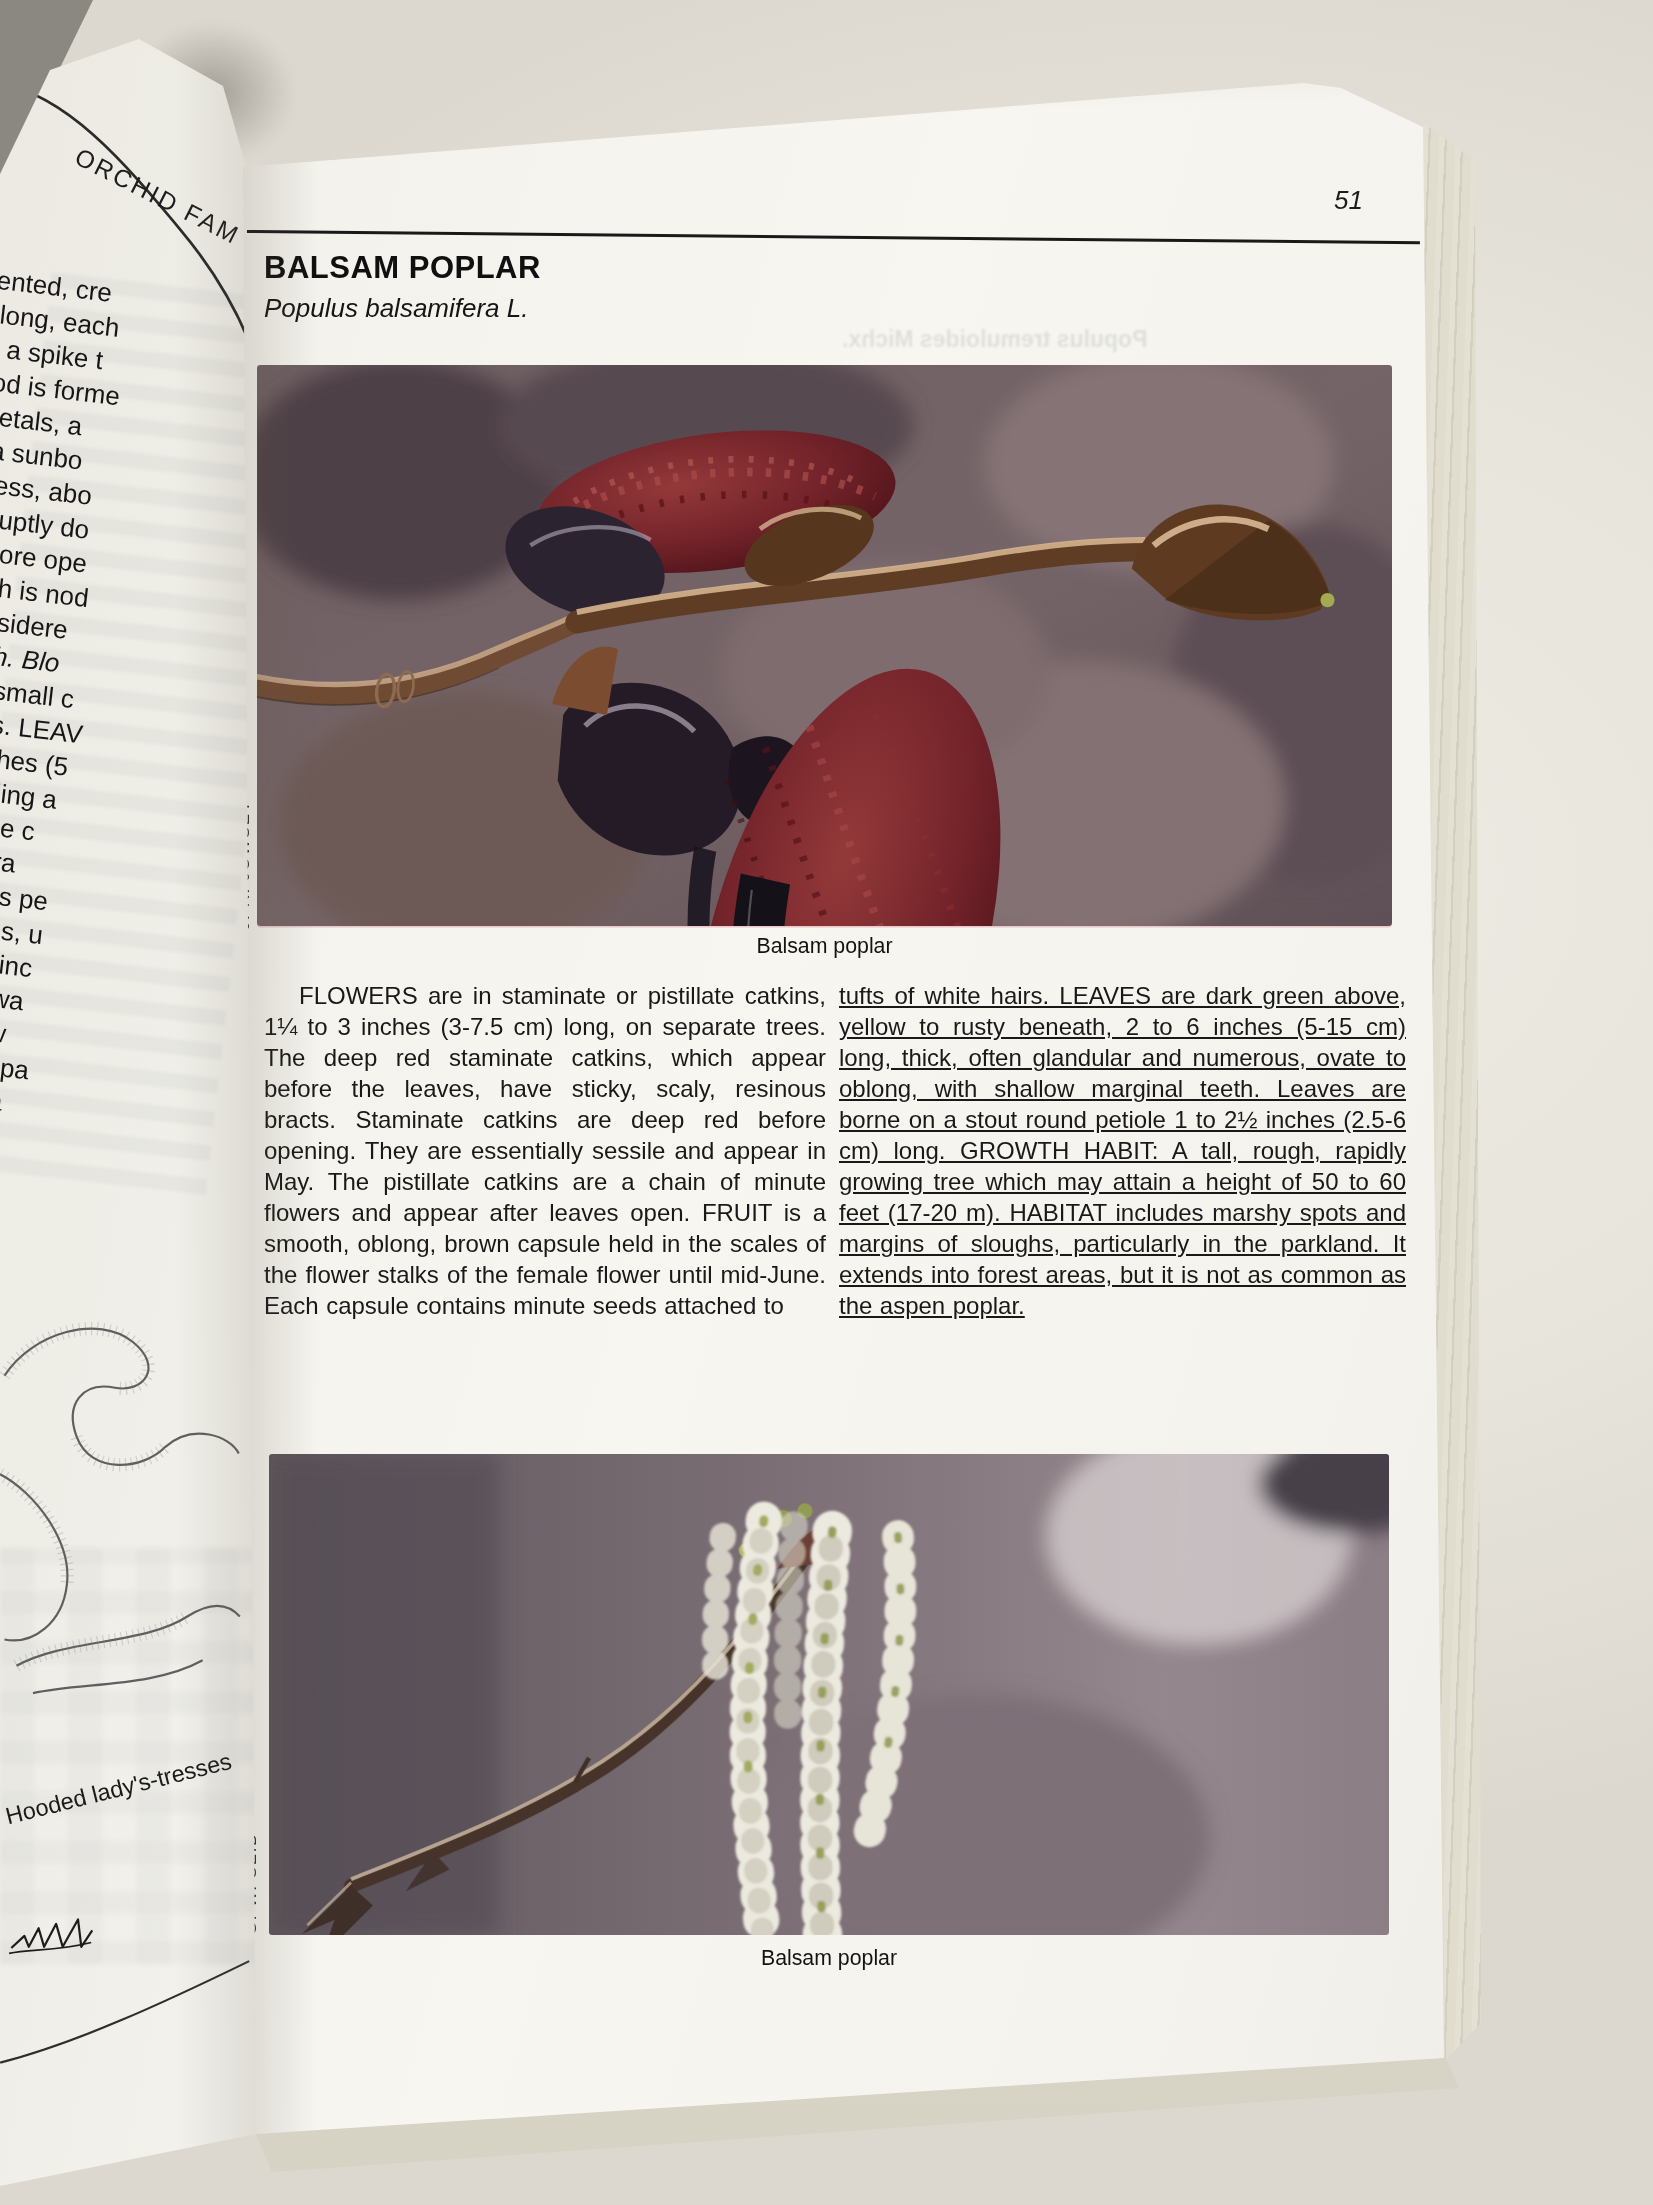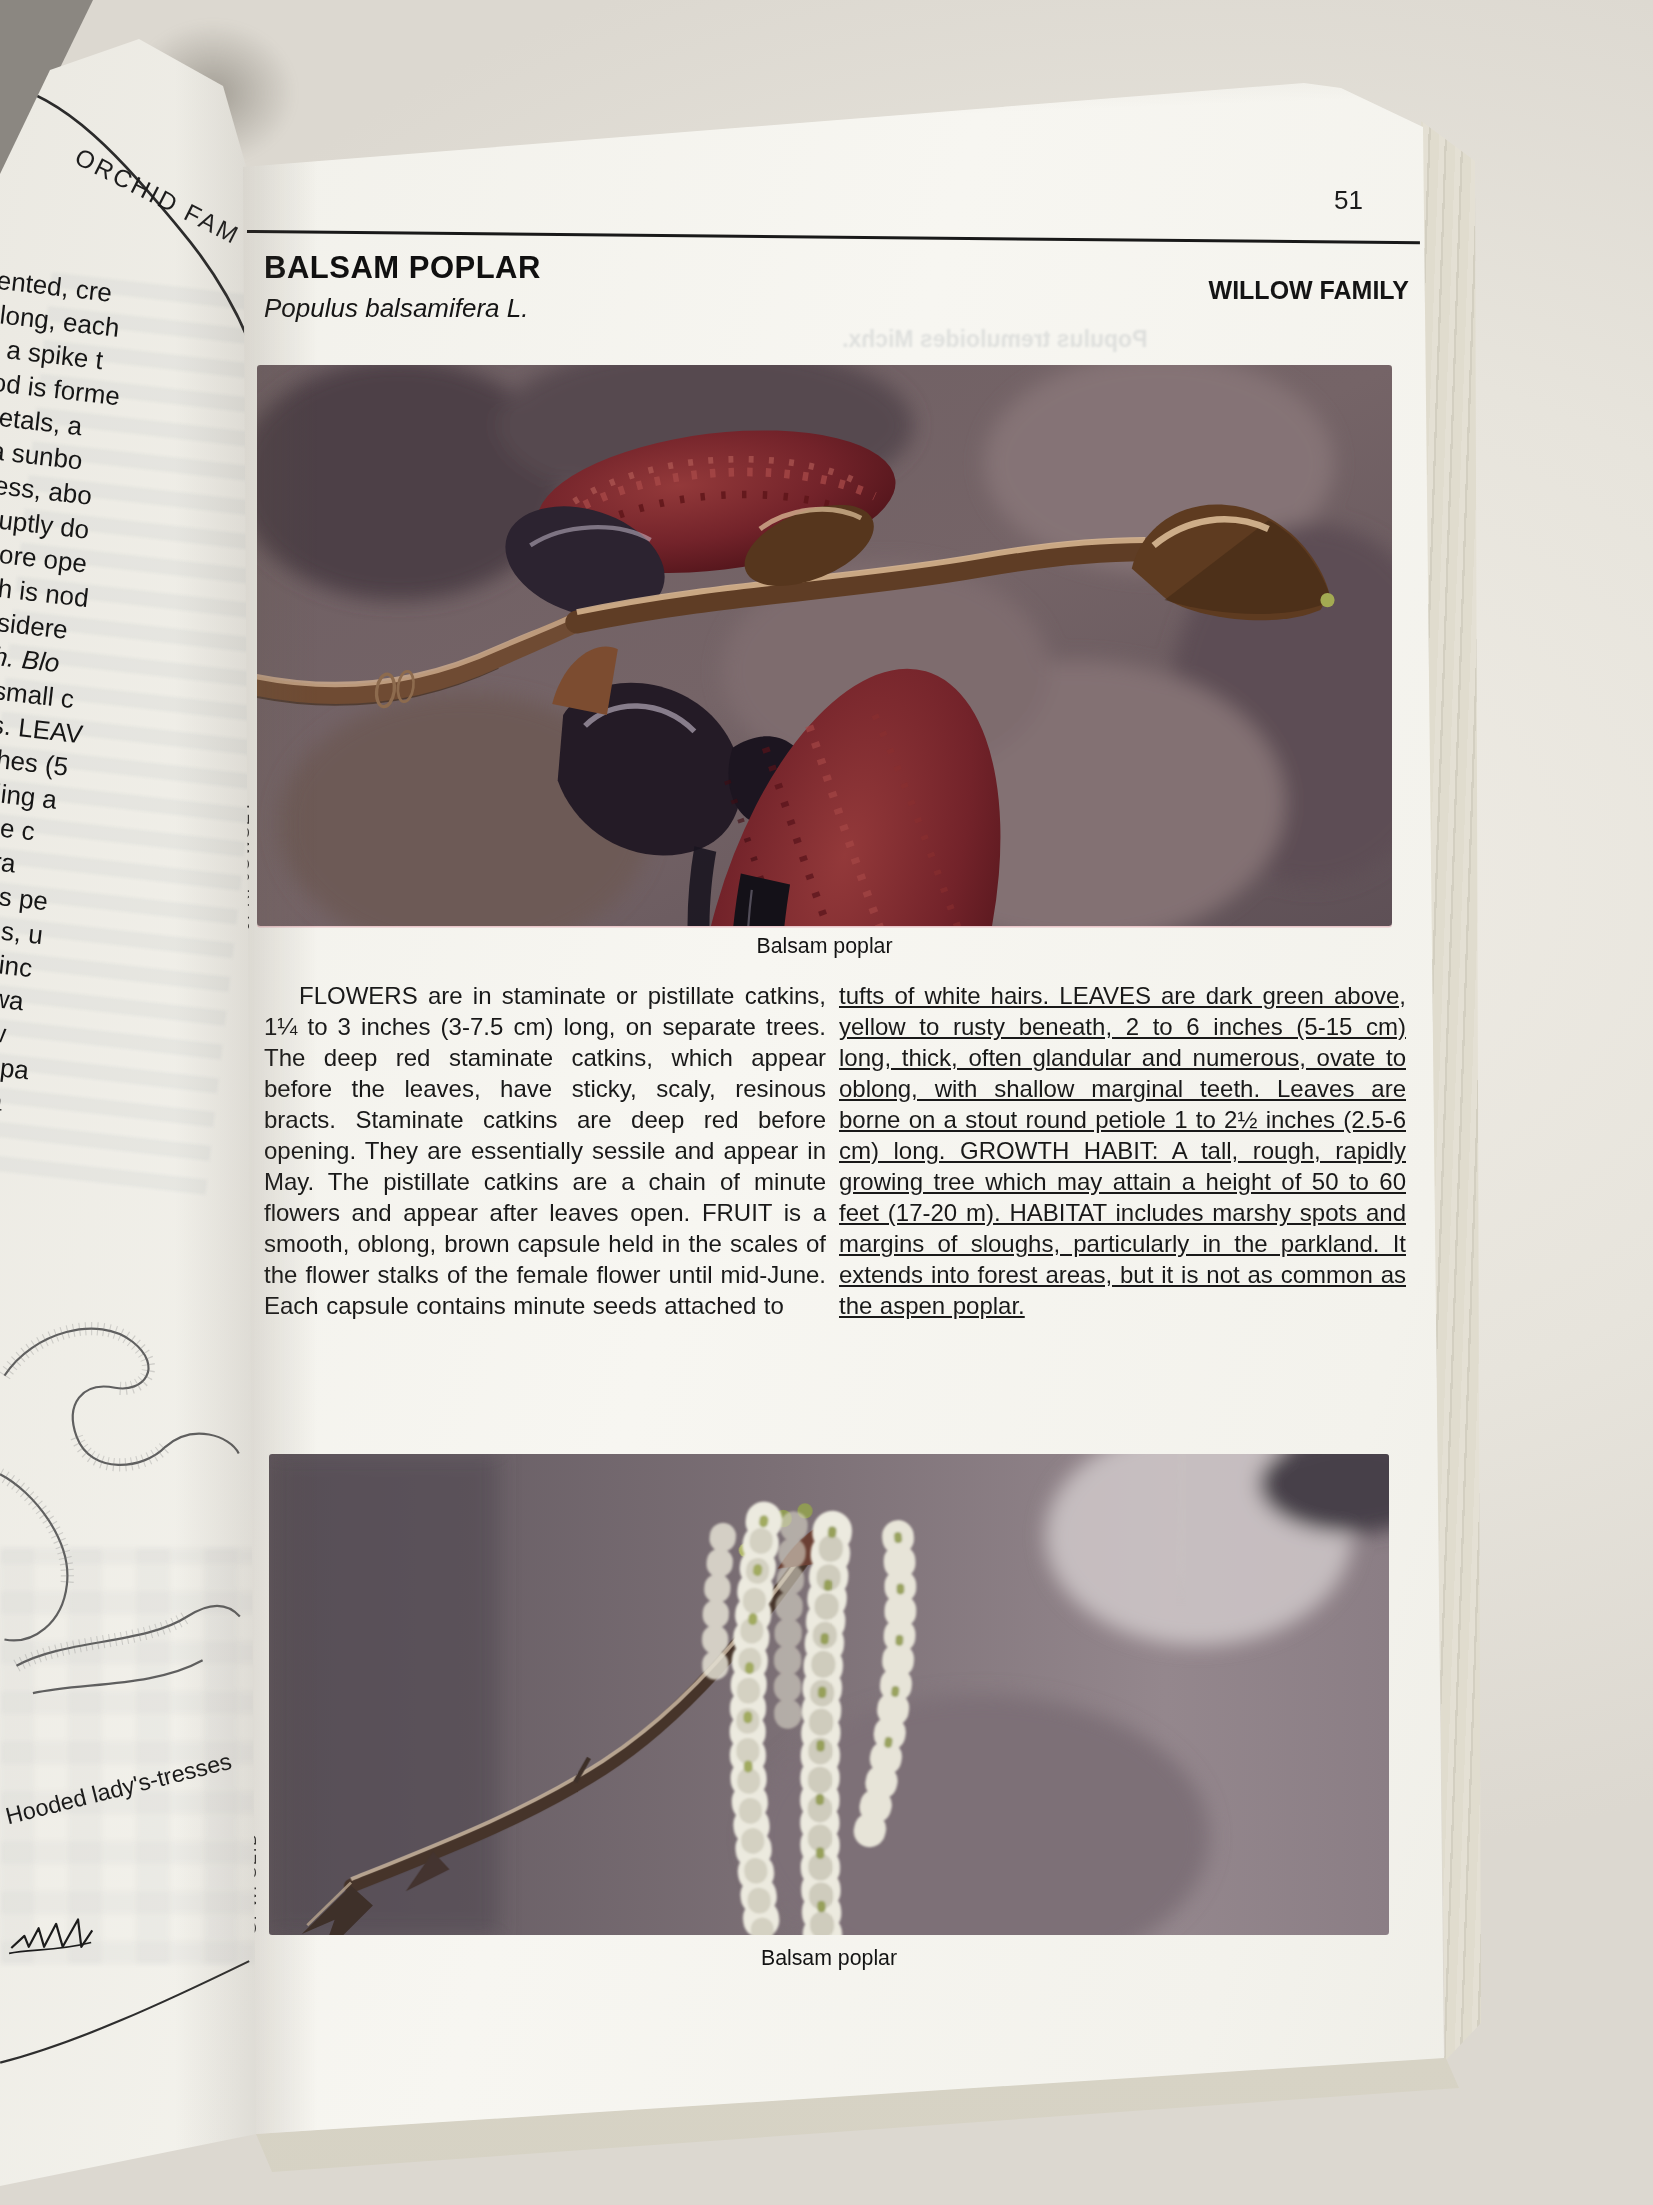--- a/index.html
+++ b/index.html
@@ -48,21 +48,21 @@
   .right-page{position:absolute;inset:0;
         clip-path:polygon(243px 167px,1304px 83px,1341px 88px,1423px 127px,1444px 2058px,256px 2134px);
         background:linear-gradient(105deg,#e8e7e1 0%,#f2f1eb 12%,#f7f6f1 45%,#f3f2ec 78%,#ecebe4 100%);
         filter:drop-shadow(5.5px 8.8px 12px rgba(80,72,60,.28));}
   .gutter-shade{position:absolute;left:241px;top:159px;width:77px;height:1980px;
         background:linear-gradient(to right,rgba(100,88,74,.18),rgba(100,88,74,0));}
   .top-edge-shade{position:absolute;left:243px;top:82px;width:1192px;height:60px;
         transform:rotate(-2.2deg);transform-origin:0 0;
         background:linear-gradient(to bottom,rgba(120,110,95,.12),rgba(120,110,95,0));}
   .page-number{position:absolute;left:1247px;top:185px;width:116px;text-align:right;
-        font-size:26px;color:#1c1c1c;}
+        font-size:26px;color:#1c1c1c;font-style:italic;}
   .header-rule{position:absolute;left:247px;top:230px;width:1173px;height:2.7px;background:#191919;
         transform:rotate(0.55deg);transform-origin:0 0;}
   .title{position:absolute;left:264px;top:250px;font-size:31px;font-weight:bold;
         letter-spacing:0.5px;color:#101010;}
   .species{position:absolute;left:264px;top:293px;font-size:26px;font-style:italic;color:#151515;}
   .family{position:absolute;left:820px;top:276px;width:589px;text-align:right;
         font-size:25px;font-weight:bold;color:#141414;}
   .showthrough{position:absolute;left:842px;top:326px;width:563px;text-align:right;
         font-size:23px;font-weight:bold;color:#6a7680;opacity:.17;
         transform:scaleX(-1);filter:blur(0.8px);}
@@ -158,21 +158,20 @@
 
     <div class="lp-shade"></div>
   </div>
 
   <div class="right-page">
     <div class="top-edge-shade"></div>
     <div class="page-number">51</div>
     <div class="header-rule"></div>
     <div class="title">BALSAM POPLAR</div>
     <div class="species">Populus balsamifera L.</div>
-    <div class="family">WILLOW FAMILY</div>
     <div class="showthrough">Populus tremuloides Michx.</div>
 
     <figure class="photo photo-top" style="margin:0;">
       <svg viewBox="0 0 2076 1026" preserveAspectRatio="none">
         <defs>
           <filter id="b18">
               <feGaussianBlur stdDeviation="18"></feGaussianBlur>
             </filter>
           <filter id="b6">
               <feGaussianBlur stdDeviation="6"></feGaussianBlur>

